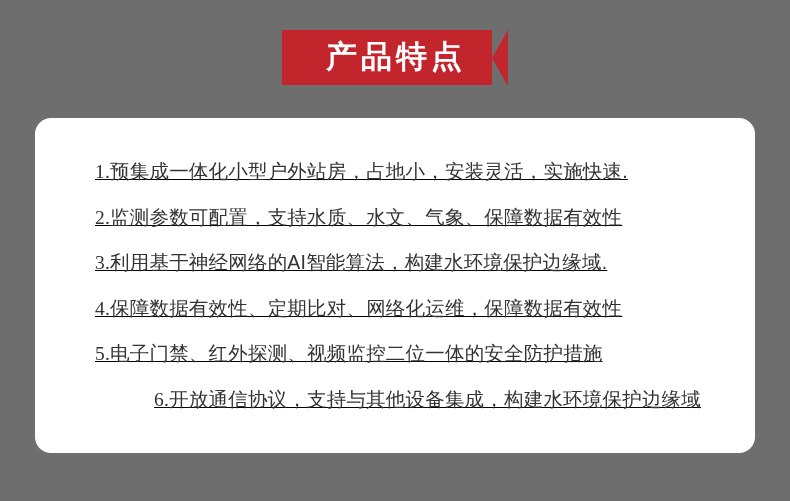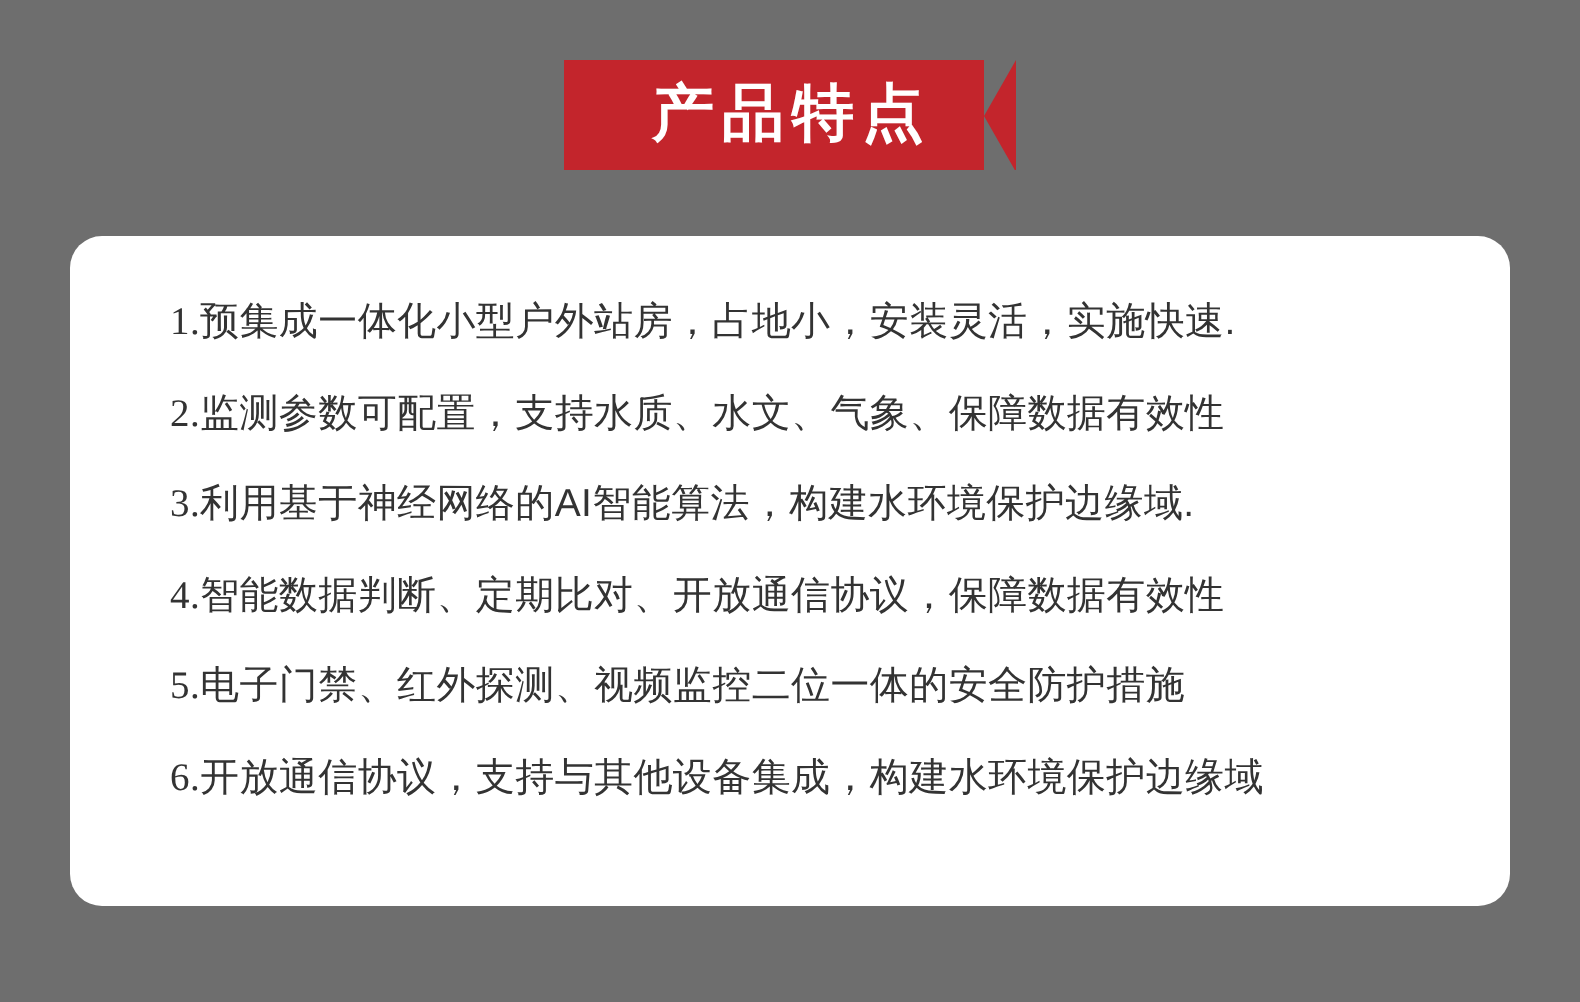--- a/index.html
+++ b/index.html
@@ -62,34 +62,36 @@
     left: 35px;
     width: 720px;
     height: 335px;
     background: #ffffff;
     border-radius: 16px;
     box-sizing: border-box;
     padding: 30px 40px 30px 46px;
   }
   .feature-list {
     list-style: none;
-    margin: 4px;
+    margin: 14px;
     padding: 0;
+    text-decoration: underline;
   }
   .feature-item {
     font-size: 19.5px;
     color: #333333;
     line-height: 1;
     padding: 0 0 0 0;
     margin: 0 0 26px 0;
     white-space: nowrap;
     letter-spacing: 0.2px;
   }
   .feature-item:last-child {
     margin-bottom: 0;
+    text-align: right;
   }
   .feature-item .num {
     font-family: "Liberation Serif", serif;
     font-size: 19.5px;
   }
 </style>
 </head>
 <body>
 
 <div class="page">
@@ -106,21 +108,21 @@
       <li class="feature-item">
         <span class="num">1.</span><span>预集成一体化小型户外站房，占地小，安装灵活，实施快速.</span>
       </li>
       <li class="feature-item">
         <span class="num">2.</span><span>监测参数可配置，支持水质、水文、气象、保障数据有效性</span>
       </li>
       <li class="feature-item">
         <span class="num">3.</span><span>利用基于神经网络的AI智能算法，构建水环境保护边缘域.</span>
       </li>
       <li class="feature-item">
-        <span class="num">4.</span><span>智能数据判断、定期比对、开放通信协议，保障数据有效性</span>
+        <span class="num">4.</span><span>保障数据有效性、定期比对、网络化运维，保障数据有效性</span>
       </li>
       <li class="feature-item">
         <span class="num">5.</span><span>电子门禁、红外探测、视频监控二位一体的安全防护措施</span>
       </li>
       <li class="feature-item">
         <span class="num">6.</span><span>开放通信协议，支持与其他设备集成，构建水环境保护边缘域</span>
       </li>
     </ul>
   </div>
 

